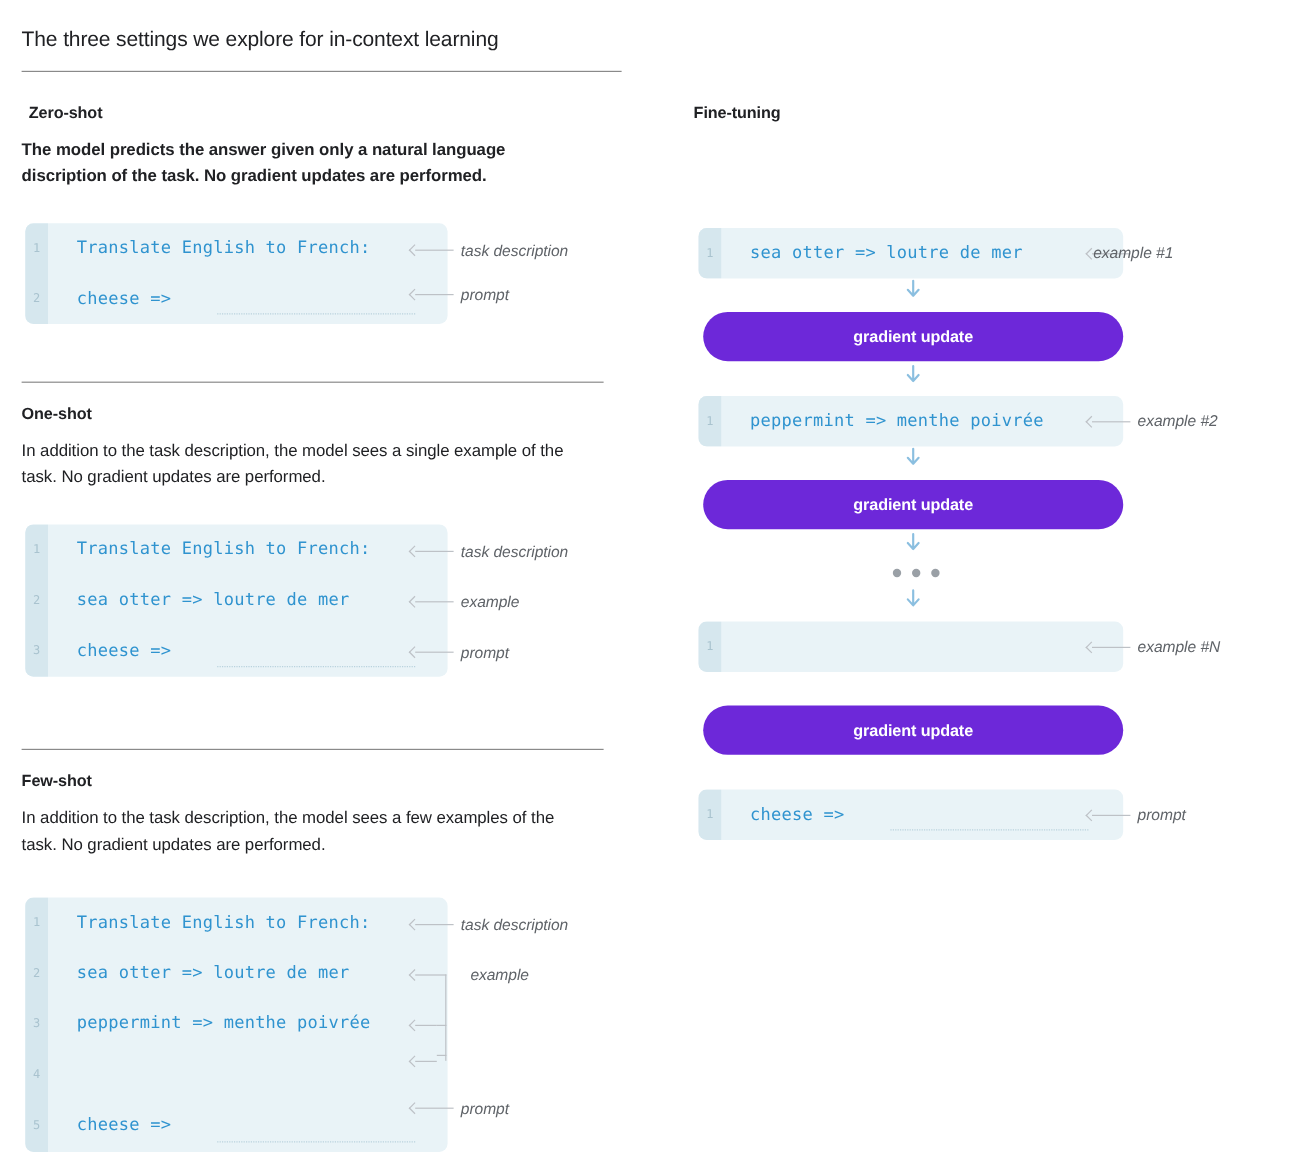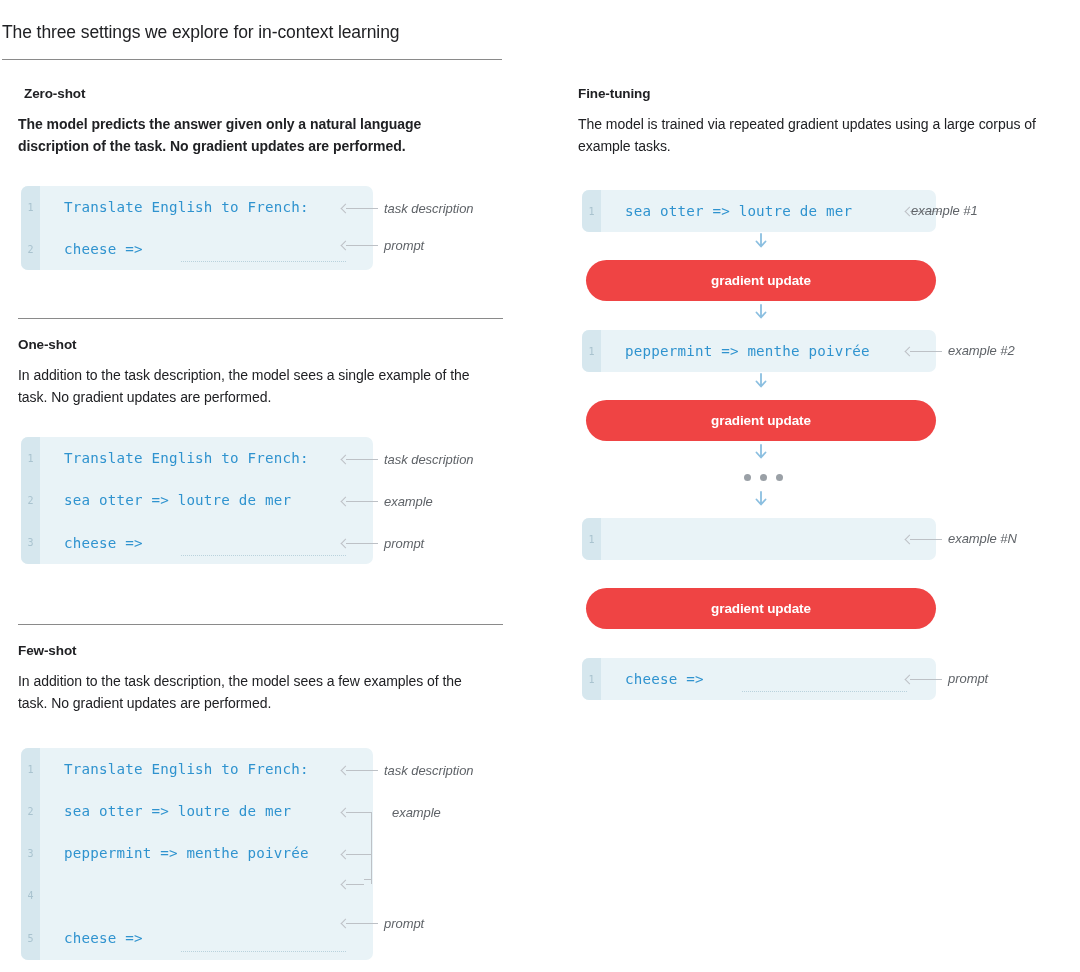--- a/index.html
+++ b/index.html
@@ -6,21 +6,21 @@
   html, body {
     width: 1080px; height: 972px;
     background: #ffffff;
     font-family: "Liberation Sans", sans-serif;
     color: #202124;
     overflow: hidden;
   }
   .page { position: relative; width: 1080px; height: 972px; }
 
   .col { position: absolute; top: 0; }
-  .col-left  { left: 2px;  width: 500px; }
+  .col-left  { left: 18px;  width: 500px; }
   .col-right { left: 578px; width: 490px; }
 
   .col-title {
     font-size: 17.5px;
     font-weight: 400;
     color: #202124;
     letter-spacing: -0.1px;
     padding-top: 20px;
     line-height: 24px;
     white-space: nowrap;
@@ -120,21 +120,21 @@
     position: absolute;
     border: 1.3px solid #bdc1c6;
     border-left: none;
     border-top-right-radius: 7px;
     border-bottom-right-radius: 7px;
   }
 
   
   .pill {
     position: absolute;
-    background: #ef4444;
+    background: #6d28d9;
     border-radius: 22px;
     color: #ffffff;
     font-size: 13.5px;
     font-weight: bold;
     display: flex;
     align-items: center;
     justify-content: center;
     letter-spacing: -0.1px;
   }
   .down-arrow {
@@ -263,21 +263,20 @@
   <div class="anno" style="left:392px;top:805px;">example</div>
 
   <div class="arrow-head" style="left:342px;top:919.5px;"></div>
   <div class="anno-line" style="left:346px;top:923px;width:32px;"></div>
   <div class="anno" style="left:384px;top:916px;">prompt</div>
 
 
   <div style="position:absolute;left:578px;top:86px;">
     <div class="sec-head">Fine-tuning</div>
   </div>
-  <div style="position:absolute;left:578px;top:113px;width:460px;" class="sec-body">The model is trained via repeated gradient updates using a large corpus of example tasks.</div>
 
   <div class="code-card" style="left:582px;top:190px;width:354px;height:42px;position:absolute;">
     <div class="code-row" style="height:42px;">
       <span class="gutter">1</span>
       <span class="code-text">sea otter =&gt; loutre de mer</span>
     </div>
   </div>
   <div class="arrow-head" style="left:906px;top:207.5px;"></div>
   <div class="anno-line" style="left:910px;top:211px;width:32px;"></div>
   <div class="anno" style="left:911px;top:203px;">example #1</div>

